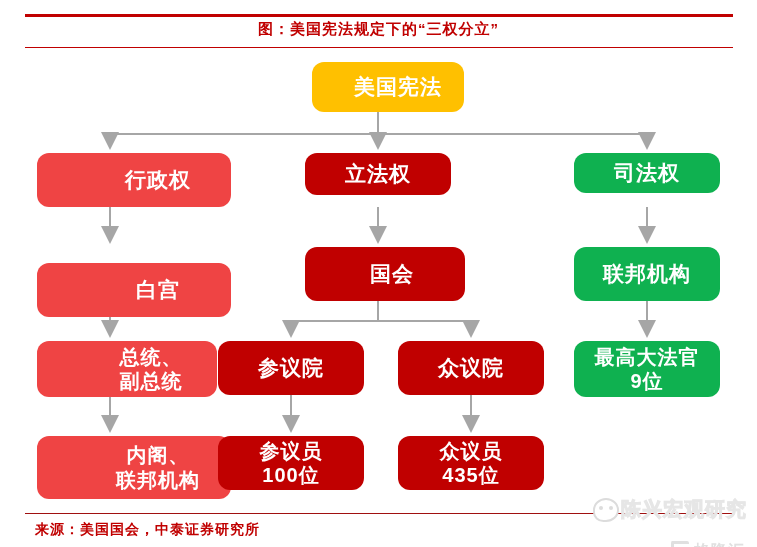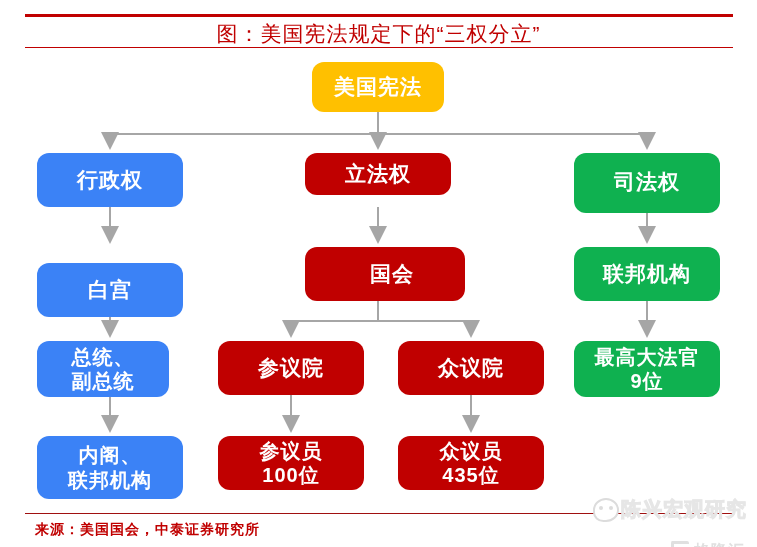--- a/index.html
+++ b/index.html
@@ -10,39 +10,39 @@
     overflow:hidden;
     font-family:"Liberation Sans","DejaVu Sans",sans-serif;
   }
   .rule{position:absolute;left:25px;width:708px;background:#c00000;}
   .rule-thick{top:14px;height:3px;}
   .rule-thin{top:47px;height:1px;}
   .rule-footer{top:513px;height:1px;background:#a01010;}
   .fig-title{
     position:absolute;top:20px;left:0;width:757px;
     text-align:center;
-    color:#c00000;font-weight:normal;font-size:21px;
+    color:#c00000;font-weight:bold;font-size:15px;
     letter-spacing:1px;
   }
   svg.connectors{position:absolute;left:0;top:0;}
   .node{
     position:absolute;
     border-radius:12px;
     color:#ffffff;
     font-weight:bold;
     font-size:21px;
     line-height:1.22;
     display:flex;align-items:center;justify-content:center;
     text-align:center;
     white-space:pre-line;
     letter-spacing:1px;
   }
   .node.small{font-size:20px;}
-  .yellow{background:#ffc000;}
-  .blue{background:#3b82f6;}
+  .yellow{background:#ffc000;padding-left:20px;}
+  .blue{background:#ef4444;padding-left:48px;}
   .red{background:#c00000;}
   .green{background:#0fb150;}
   .source-note{
     position:absolute;left:35px;top:521px;
     color:#c00000;font-weight:bold;font-size:14px;
     letter-spacing:1px;
   }
   .watermark{
     position:absolute;right:10px;top:496px;
     display:flex;flex-direction:column;align-items:flex-end;
@@ -105,21 +105,21 @@
 
       <line x1="647" y1="207" x2="647" y2="240" marker-end="url(#arrow)"></line>
       <line x1="647" y1="301" x2="647" y2="334" marker-end="url(#arrow)"></line>
     </g>
   </svg>
 
   <div class="node yellow" style="left:312px;top:62px;width:132px;height:50px;">美国宪法</div>
 
   <div class="node blue" style="left:37px;top:153px;width:146px;height:54px;">行政权</div>
   <div class="node red" style="left:305px;top:153px;width:146px;height:42px;">立法权</div>
-  <div class="node green" style="left:574px;top:153px;width:146px;height:60px;font-family:Liberation Serif, serif;">司法权</div>
+  <div class="node green" style="left:574px;top:153px;width:146px;height:40px;">司法权</div>
 
   <div class="node blue" style="left:37px;top:247px;width:146px;height:54px;margin-top:16px;">白宫</div>
   <div class="node red" style="left:305px;top:247px;width:146px;height:54px;padding-left:14px;">国会</div>
   <div class="node green" style="left:574px;top:247px;width:146px;height:54px;">联邦机构</div>
 
   <div class="node blue small" style="left:37px;top:341px;width:132px;height:56px;">总统、
 副总统</div>
   <div class="node red" style="left:218px;top:341px;width:146px;height:54px;">参议院</div>
   <div class="node red" style="left:398px;top:341px;width:146px;height:54px;">众议院</div>
   <div class="node green small" style="left:574px;top:341px;width:146px;height:56px;">最高大法官

